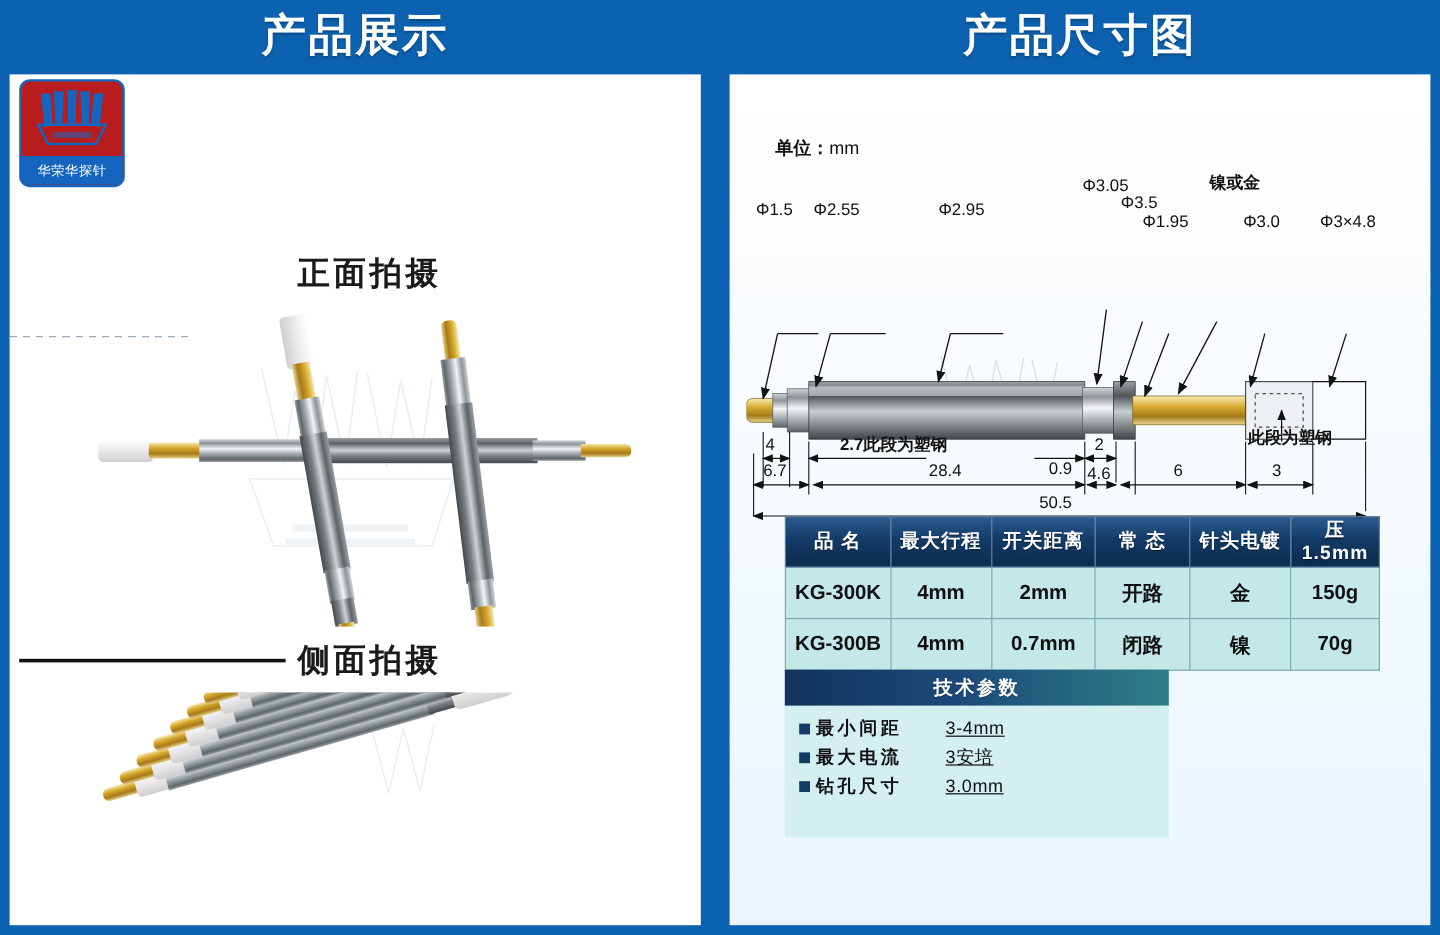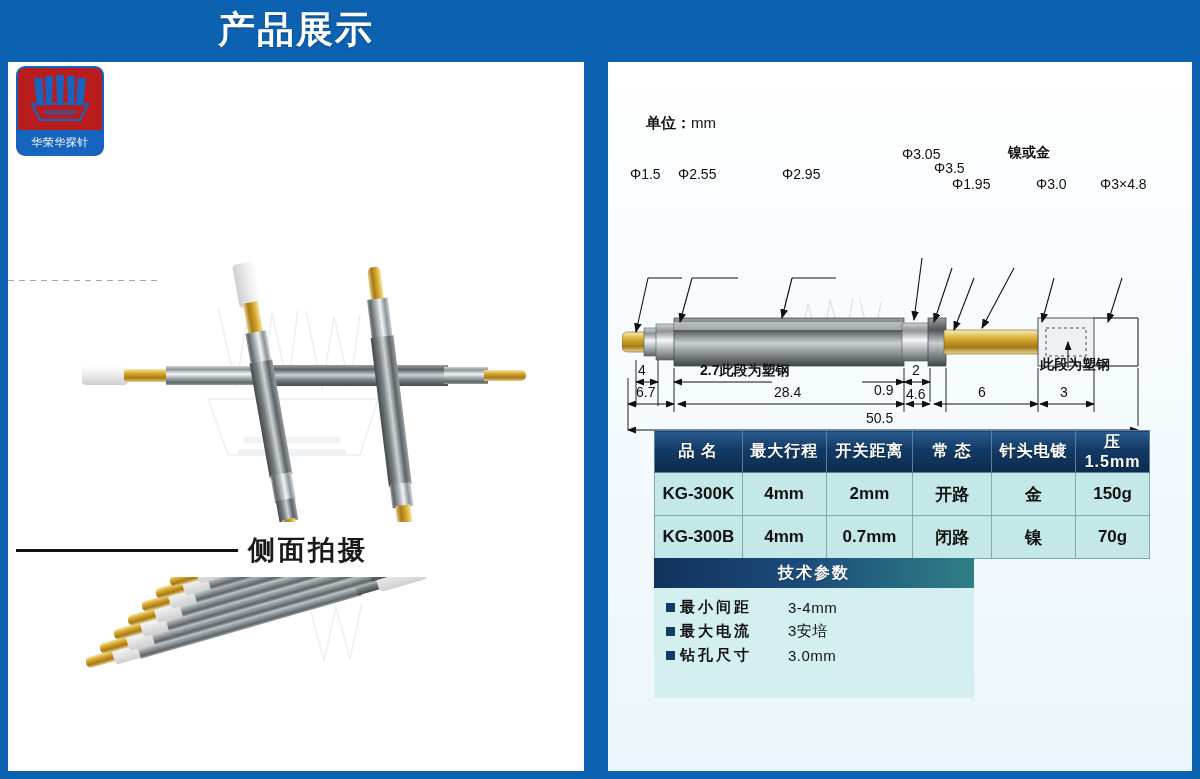--- a/index.html
+++ b/index.html
@@ -103,21 +103,21 @@
     background:#d3eff0;}
   .tech-head{height:30px;
     background:linear-gradient(90deg,#11325c 0%,#1b4a7a 45%,#2f7f86 100%);
     color:#fff;font-size:16px;font-weight:bold;letter-spacing:2px;
     display:flex;align-items:center;justify-content:center;
     text-shadow:0 1px 1px rgba(0,0,0,.4);}
   .tech-rows{padding:7px 0 0 12px;}
   .tech-row{display:flex;align-items:center;height:24px;font-size:15px;color:#111;}
   .bullet{width:9px;height:9px;background:#123a66;margin-right:5px;flex:0 0 auto;}
   .tech-k{font-weight:bold;letter-spacing:3px;width:108px;}
-  .tech-v{letter-spacing:.5px;}
+  .tech-v{letter-spacing:.5px;text-decoration:underline;}
 </style>
 </head>
 <body>
 
 <div class="page">
 
   <div class="panel panel-left">
     <div class="panel-title">产品展示</div>
     <div class="panel-body">
 
@@ -131,20 +131,21 @@
             <path d="M60 8 L68 8 L65 36 L58 34 Z"></path>
           </g>
           <path d="M14 34 L70 34 L62 50 L22 50 Z" fill="none" stroke="#1565c0" stroke-width="2.2"></path>
           <rect x="26" y="40" width="32" height="5" fill="#1565c0" opacity=".55"></rect>
         </svg>
         <div class="logo-text">华荣华探针</div>
       </div>
 
       <div class="rule rule-left-dash"></div>
 
+      <div class="photo-label label-front">正面拍摄</div>
 
       <div class="photo photo-front">
         <svg class="watermark" style="left:120px;top:30px;width:230px;height:200px;" viewBox="0 0 230 200">
           <g fill="none" stroke="#8899aa" stroke-width="1.4">
             <path d="M30 20 L48 100 L58 38 L74 104 L84 26 L100 100 L110 22"></path>
             <path d="M118 24 L134 102 L146 30 L162 100 L172 28"></path>
             <path d="M20 112 L190 112 L172 168 L40 168 Z"></path>
           </g>
           <g fill="#8899aa" opacity=".8">
             <rect x="56" y="150" width="96" height="6"></rect>
@@ -231,20 +232,21 @@
           <div class="white-tip" style="position:absolute;left:28px;top:-9px;width:30px;height:19px;"></div>
           <div class="steel" style="position:absolute;left:54px;top:-10px;width:230px;height:21px;"></div>
 
         </div>
       </div>
 
     </div>
   </div>
 
   <div class="panel panel-right">
+    <div class="panel-title">产品尺寸图</div>
     <div class="panel-body">
 
       <div class="unit-text">
         <span class="cn">单位：</span><span>mm</span>
       </div>
 
 
       <div class="drawing">
         <svg width="560" height="280" viewBox="0 0 560 280">
           <defs>

